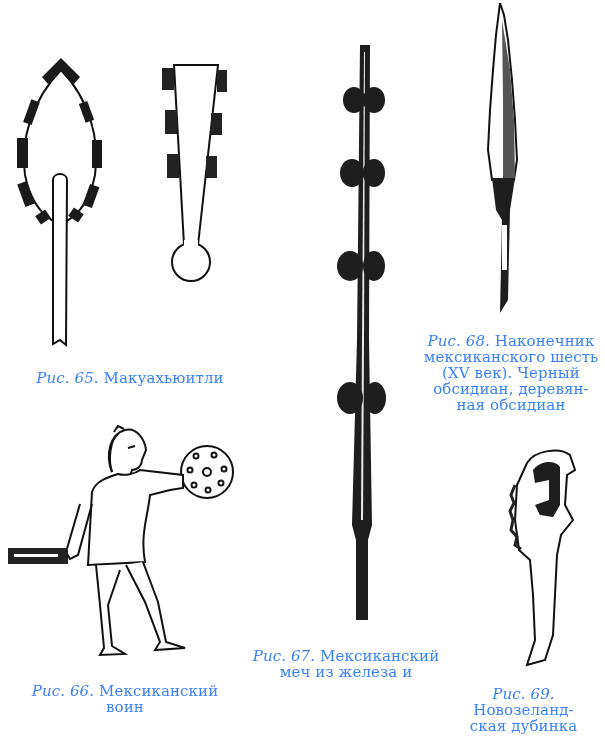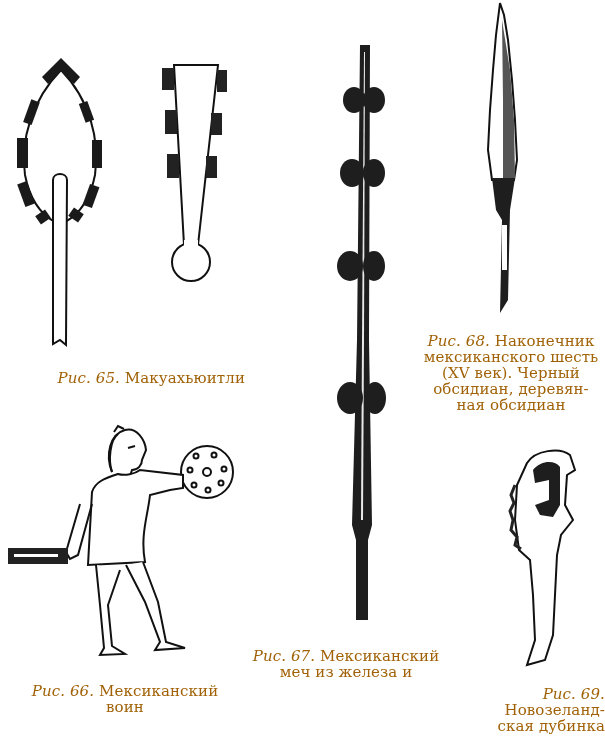--- a/index.html
+++ b/index.html
@@ -1,18 +1,18 @@
 <!DOCTYPE html>
 <html><head>
   <meta charset="utf-8">
   <style>
     html, body { margin: 0; padding: 0; background: #ffffff; }
     body { width: 605px; height: 743px; position: relative; overflow: hidden; font-family: "DejaVu Serif", "Liberation Serif", serif; color: #111; }
     .fig { position: absolute; }
-    .caption { position: absolute; font-family: "DejaVu Serif", "Liberation Serif", serif; font-size: 15px; line-height: 16px; color: #a16207; text-align: center; letter-spacing: 0.1px; }
+    .caption { position: absolute; font-family: "DejaVu Serif", "Liberation Serif", serif; font-size: 15px; line-height: 16px; color: #3b82f6; text-align: center; letter-spacing: 0.1px; }
     .caption .lbl { font-style: italic; }
     .caption .line { display: block; white-space: nowrap; }
     svg { display: block; }
   </style>
 </head>
 <body>
 
 <div class="fig" style="left:0;top:40px;width:250px;height:310px;">
   <svg width="250" height="310" viewBox="0 0 250 310">
 
@@ -34,21 +34,21 @@
     <rect x="184" y="200" width="14" height="8" fill="#fff"></rect>
     <rect x="162" y="28" width="12" height="22" fill="#222"></rect>
     <rect x="217" y="30" width="10" height="22" fill="#222"></rect>
     <rect x="165" y="70" width="12" height="24" fill="#222"></rect>
     <rect x="211" y="73" width="11" height="22" fill="#222"></rect>
     <rect x="167" y="114" width="12" height="24" fill="#222"></rect>
     <rect x="206" y="116" width="11" height="22" fill="#222"></rect>
   </svg>
 </div>
 
-<div class="caption" style="left:15px;top:370px;width:230px;text-align:right;">
+<div class="caption" style="left:15px;top:370px;width:230px;text-align:center;">
   <span class="line"><span class="lbl">Рис. 65.</span> <span>Макуахьюитли</span></span>
 </div>
 
 <div class="fig" style="left:0;top:420px;width:250px;height:250px;">
   <svg width="250" height="250" viewBox="0 0 250 250" fill="none" stroke="#111" stroke-width="2">
 
     <circle cx="207" cy="52" r="26" fill="#fff"></circle>
     <g fill="#fff">
       <circle cx="207" cy="52" r="4"></circle>
         <circle cx="196" cy="36" r="2.5"></circle>
@@ -122,17 +122,17 @@
 
 <div class="fig" style="left:505px;top:445px;width:75px;height:225px;">
   <svg width="75" height="225" viewBox="0 0 75 225">
     <path d="M22,18 C30,5 55,2 65,10 L70,25 L62,30 L60,60 L68,75 L56,90 L52,110 L50,150 L48,190 L40,215 L22,220 L30,195 L28,150 L25,115 L14,105 L10,75 L12,40 Z" fill="#fff" stroke="#111" stroke-width="2"></path>
     <path d="M28,25 C36,15 50,15 55,22 L55,60 L48,72 L35,70 L30,60 L44,55 L44,35 L30,38 Z" fill="#1e1e1e"></path>
     <path d="M34,42 L40,40 L40,50 L34,52 Z" fill="#fff"></path>
     <path d="M10,40 L6,50 L9,58 L5,66 L8,75 L6,85 L12,92 L10,100 L16,104" fill="none" stroke="#222" stroke-width="3"></path>
   </svg>
 </div>
 
-<div class="caption" style="left:478px;top:686px;width:127px;text-align:right;">
+<div class="caption" style="left:460px;top:686px;width:127px;">
   <span class="line"><span class="lbl">Рис. 69.</span></span>
   <span class="line">Новозеланд-</span>
   <span class="line">ская дубинка</span>
 </div>
 
 </body></html>

